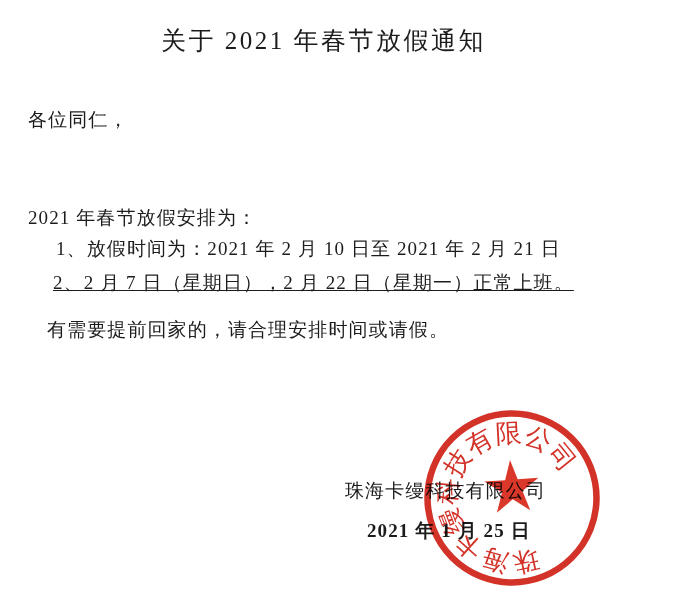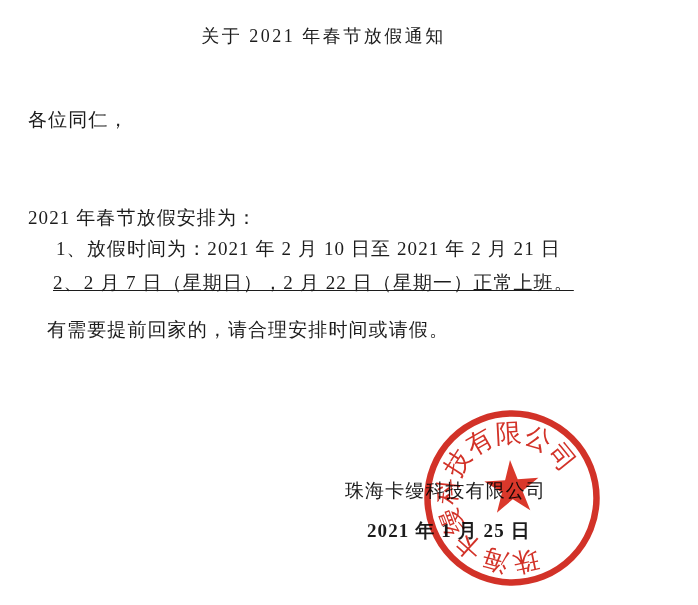--- a/index.html
+++ b/index.html
@@ -14,21 +14,21 @@
     background:var(--bg-color);
     overflow:hidden;
     font-family:"Liberation Serif","DejaVu Serif",serif;
     color:var(--text-color);
   }
   .title{
     position:absolute;
     top:24px;left:0;right:0;
     padding-right:59px;
     text-align:center;
-    font-size:18px;
+    font-size:25px;
     letter-spacing:2.5px;
     white-space:nowrap;
     margin-left:8px;
   }
   .line{
     position:absolute;
     font-size:19px;
     letter-spacing:1.1px;
     white-space:nowrap;
     line-height:22px;

